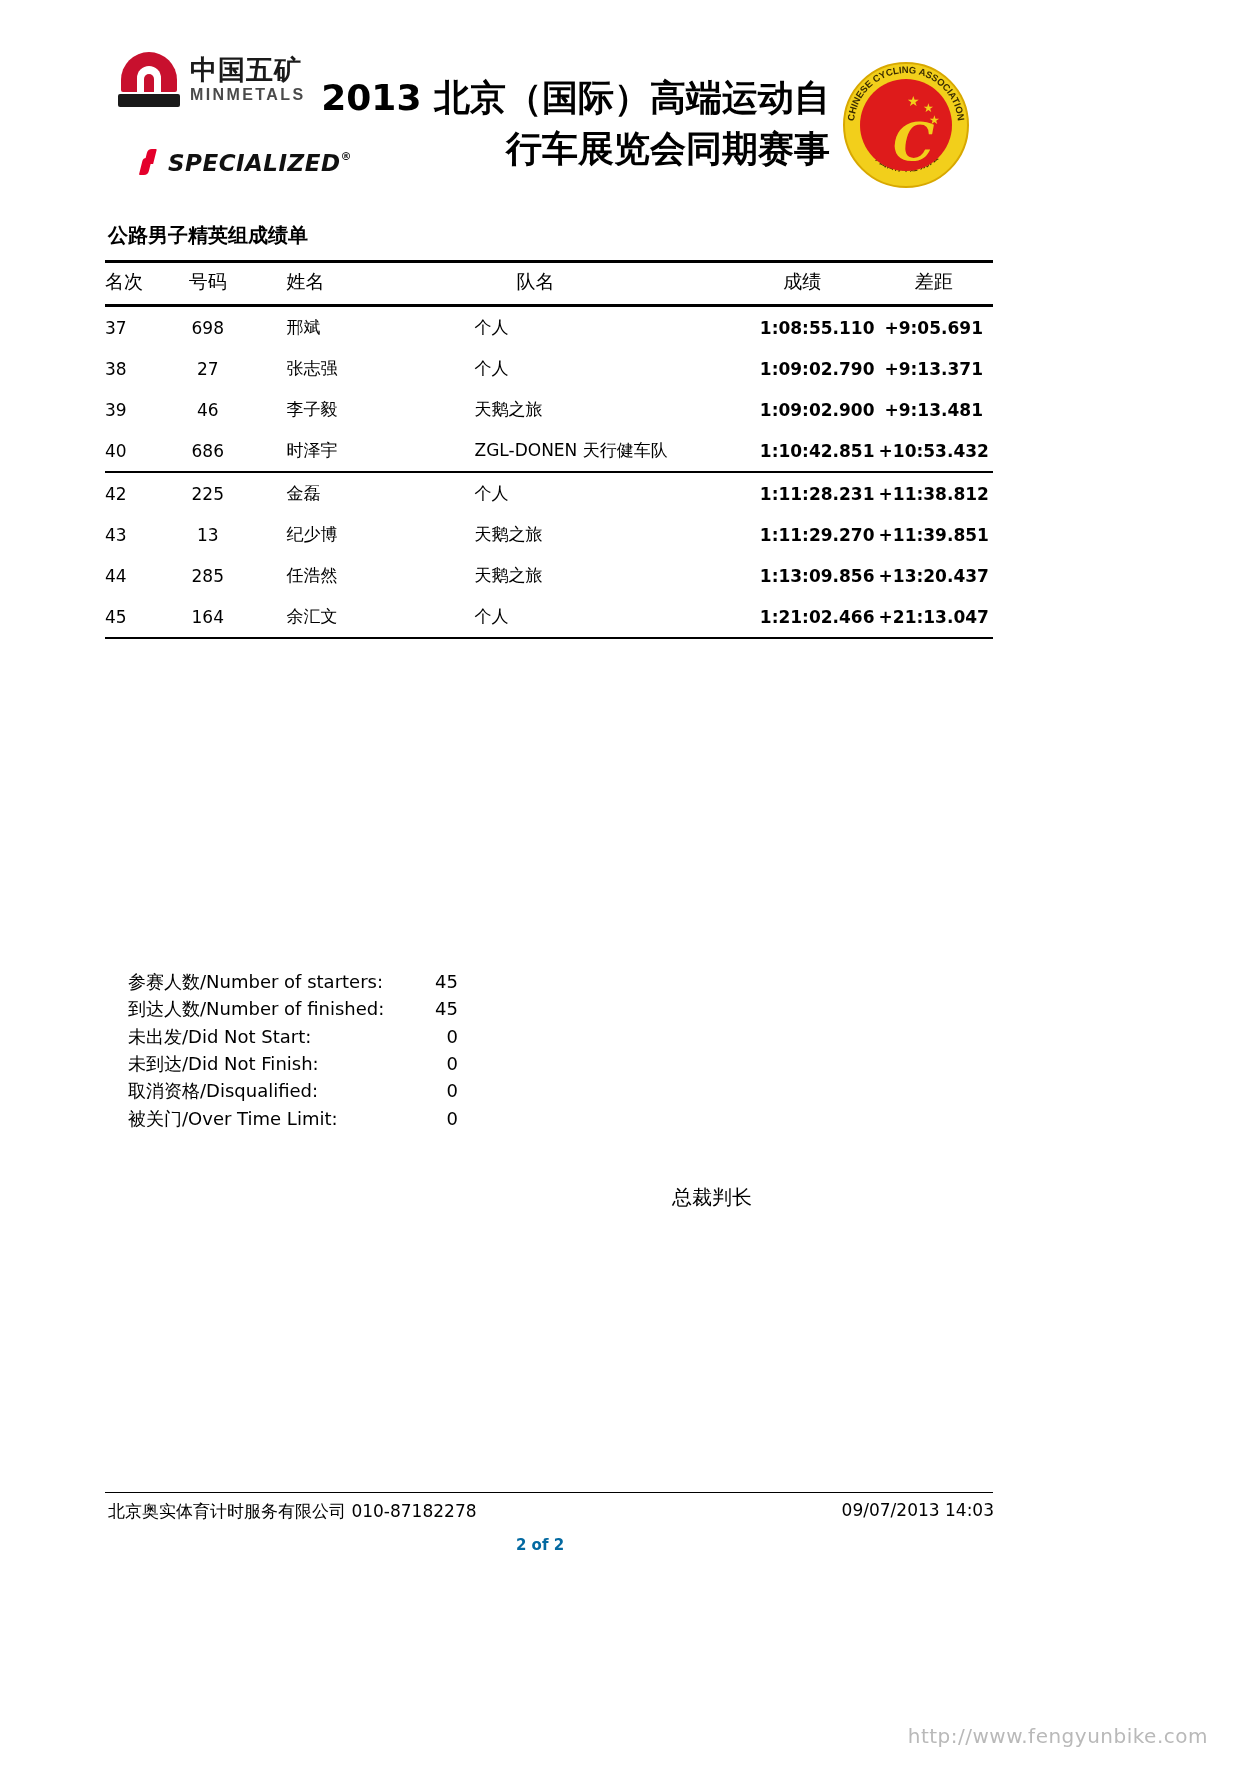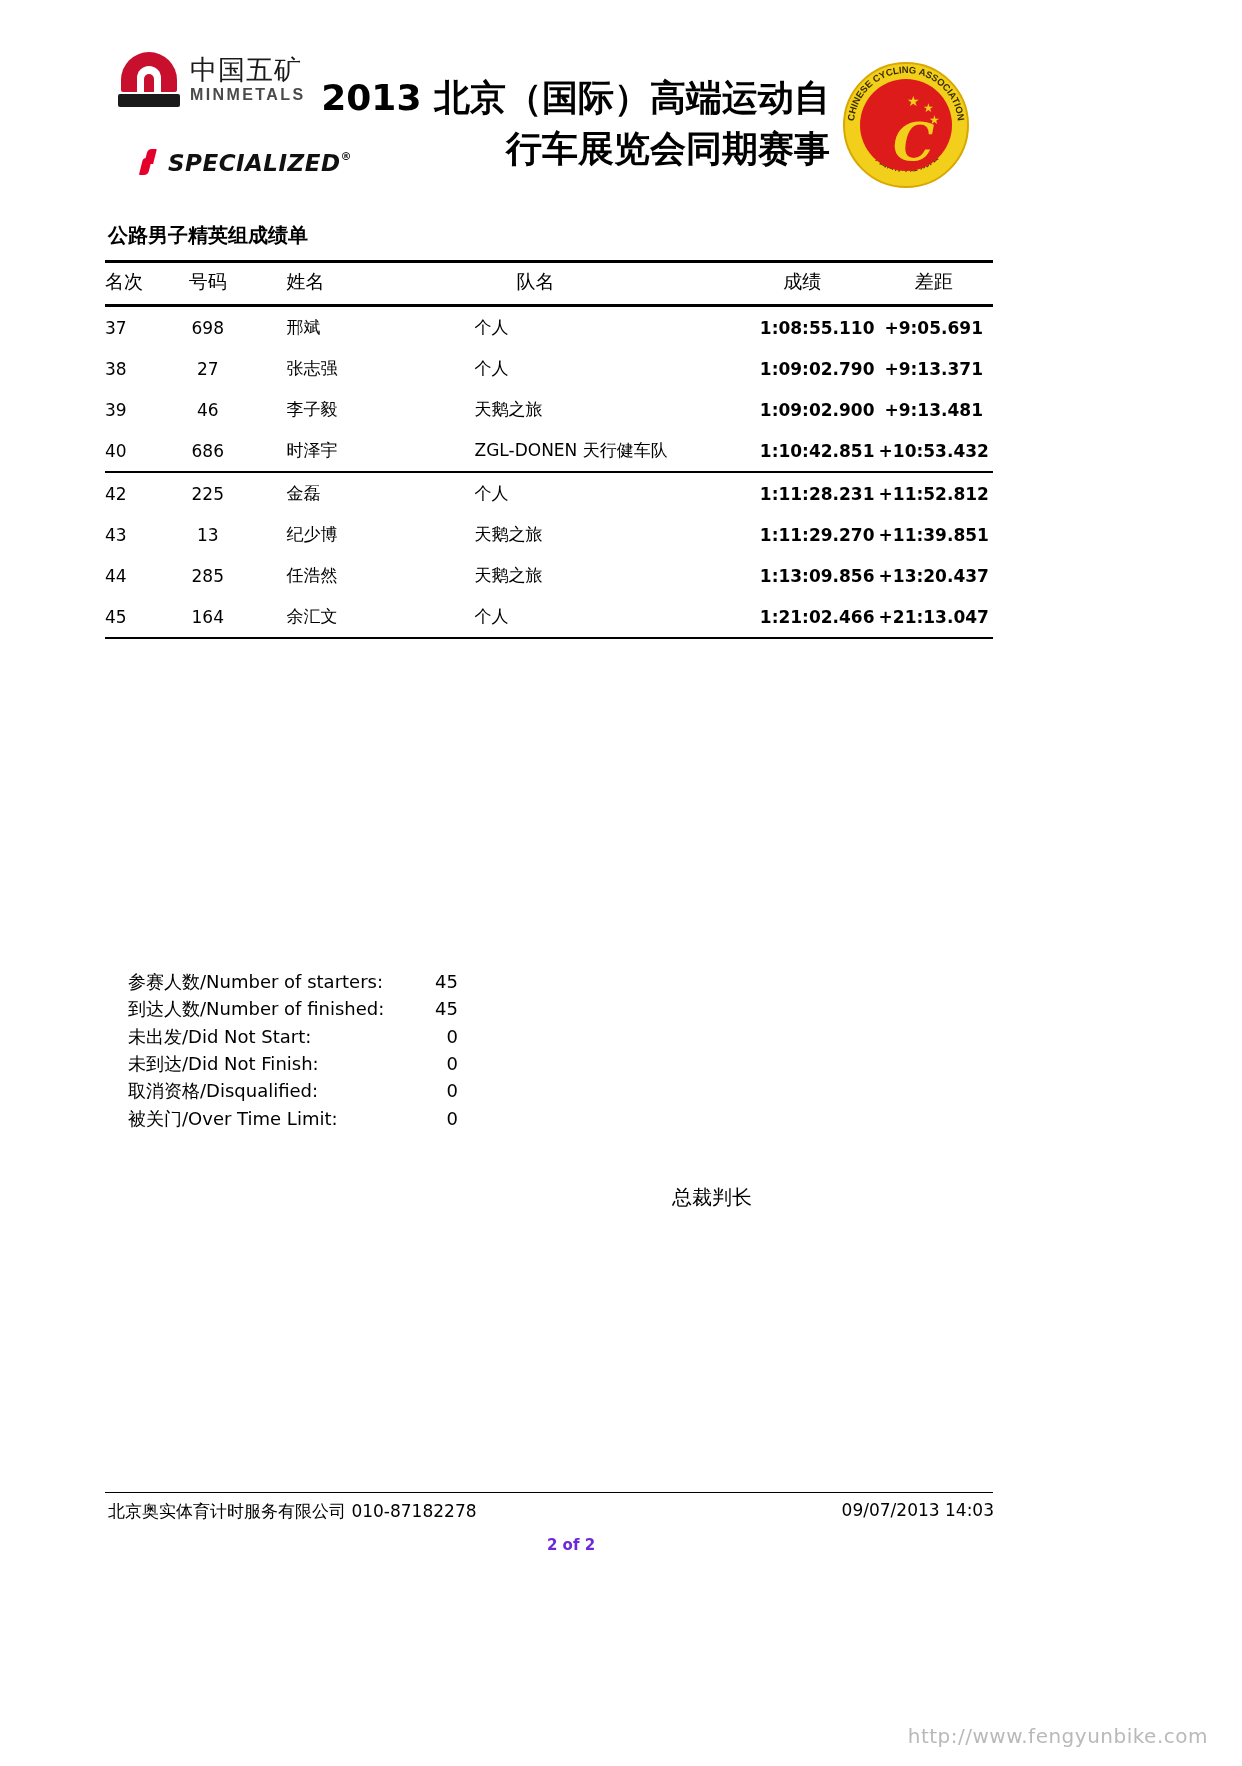--- a/index.html
+++ b/index.html
@@ -64,21 +64,21 @@
     position: absolute;
     left: 0; top: 44px;
     width: 62px; height: 13px;
     background: #1a1a1a;
     border-radius: 2px;
   }
   .mm-text-cn {
     position: absolute;
     left: 72px; top: 2px;
     font-size: 27px;
-    font-weight: normal;
+    font-weight: bold;
     letter-spacing: 1px;
     color: #1a1a1a;
     font-family: "DejaVu Sans", sans-serif;
     white-space: nowrap;
   }
   .mm-text-en {
     position: absolute;
     left: 72px; top: 36px;
     font-size: 16px;
     font-weight: bold;
@@ -306,22 +306,21 @@
   }
   .foot-page {
     position: absolute;
     left: 0;
     top: 1536px;
     width: 1080px;
     text-align: center;
     font-family: "DejaVu Sans", sans-serif;
     font-size: 15px;
     font-weight: bold;
-    color: #6d28d9;
-    padding-left: 31px;
+    color: #0369a1;
   }
   .watermark {
     position: absolute;
     right: 34px;
     bottom: 18px;
     font-family: "DejaVu Sans", sans-serif;
     font-size: 20px;
     color: #b9b9b9;
     letter-spacing: 0.5px;
   }
@@ -421,21 +420,21 @@
           <td class="c-team">ZGL-DONEN 天行健车队</td>
           <td class="c-time">1:10:42.851</td>
           <td class="c-gap">+10:53.432</td>
         </tr>
         <tr>
           <td class="c-rank">42</td>
           <td class="c-bib">225</td>
           <td class="c-name">金磊</td>
           <td class="c-team">个人</td>
           <td class="c-time">1:11:28.231</td>
-          <td class="c-gap">+11:52.812</td>
+          <td class="c-gap">+11:38.812</td>
         </tr>
         <tr>
           <td class="c-rank">43</td>
           <td class="c-bib">13</td>
           <td class="c-name">纪少博</td>
           <td class="c-team">天鹅之旅</td>
           <td class="c-time">1:11:29.270</td>
           <td class="c-gap">+11:39.851</td>
         </tr>
         <tr>

